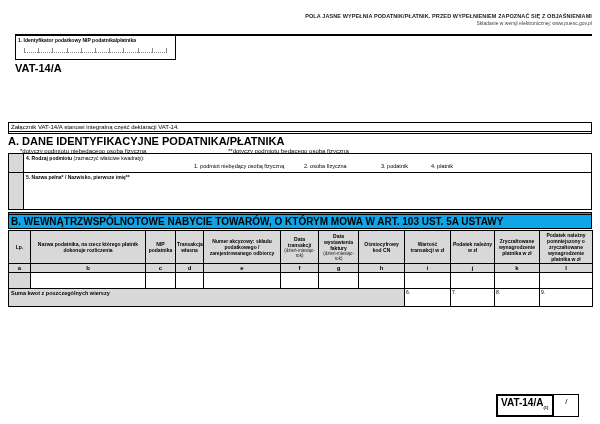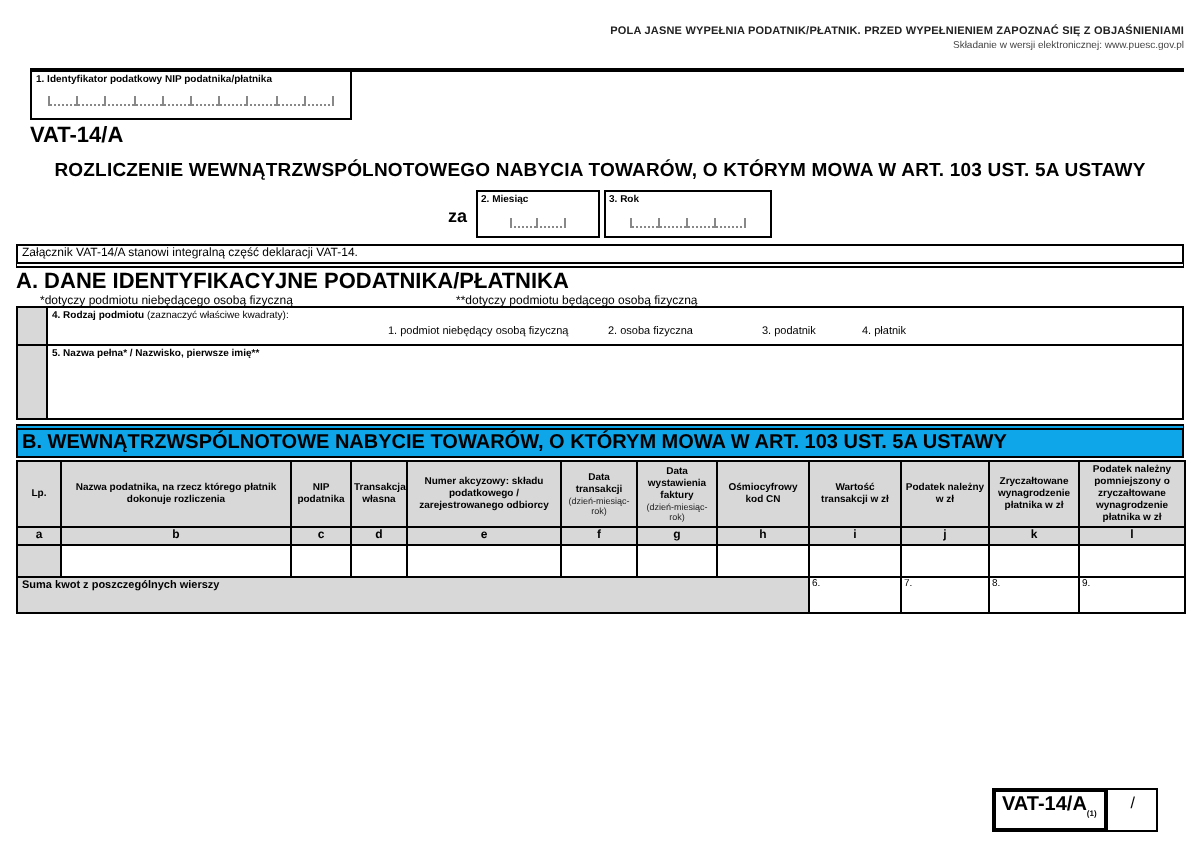--- a/index.html
+++ b/index.html
@@ -95,41 +95,21 @@
         <i></i>
         <i></i>
         <i></i>
         <i></i>
         <i></i>
         <i></i>
     </div>
   </div>
 
   <div class="abs form-code">VAT-14/A</div>
-  <div class="abs main-title">ROZLICZENIE WEWNĄTRZWSPÓLNOTOWEGO NABYCIA TOWARÓW, O KTÓRYM MOWA W ART. 103 UST. 5A USTAWY</div>
-
-  <div class="abs za-row">
-    <div class="za-lbl">za</div>
-    <div class="period-box month-box">
-      <div class="lbl">2. Miesiąc</div>
-      <div class="ticks">
-          <i></i>
-          <i></i>
-        </div>
-    </div>
-    <div class="period-box year-box">
-      <div class="lbl">3. Rok</div>
-      <div class="ticks">
-          <i></i>
-          <i></i>
-          <i></i>
-          <i></i>
-        </div>
-    </div>
-  </div>
+
 
   <div class="abs attach-band">
     <div class="txt">Załącznik VAT-14/A stanowi integralną część deklaracji VAT-14.</div>
   </div>
 
   <div class="abs sec-a-title">A. DANE IDENTYFIKACYJNE PODATNIKA/PŁATNIKA</div>
   <div class="abs fn1">*dotyczy podmiotu niebędącego osobą fizyczną</div>
   <div class="abs fn2">**dotyczy podmiotu będącego osobą fizyczną</div>
 
   <div class="abs row4">

